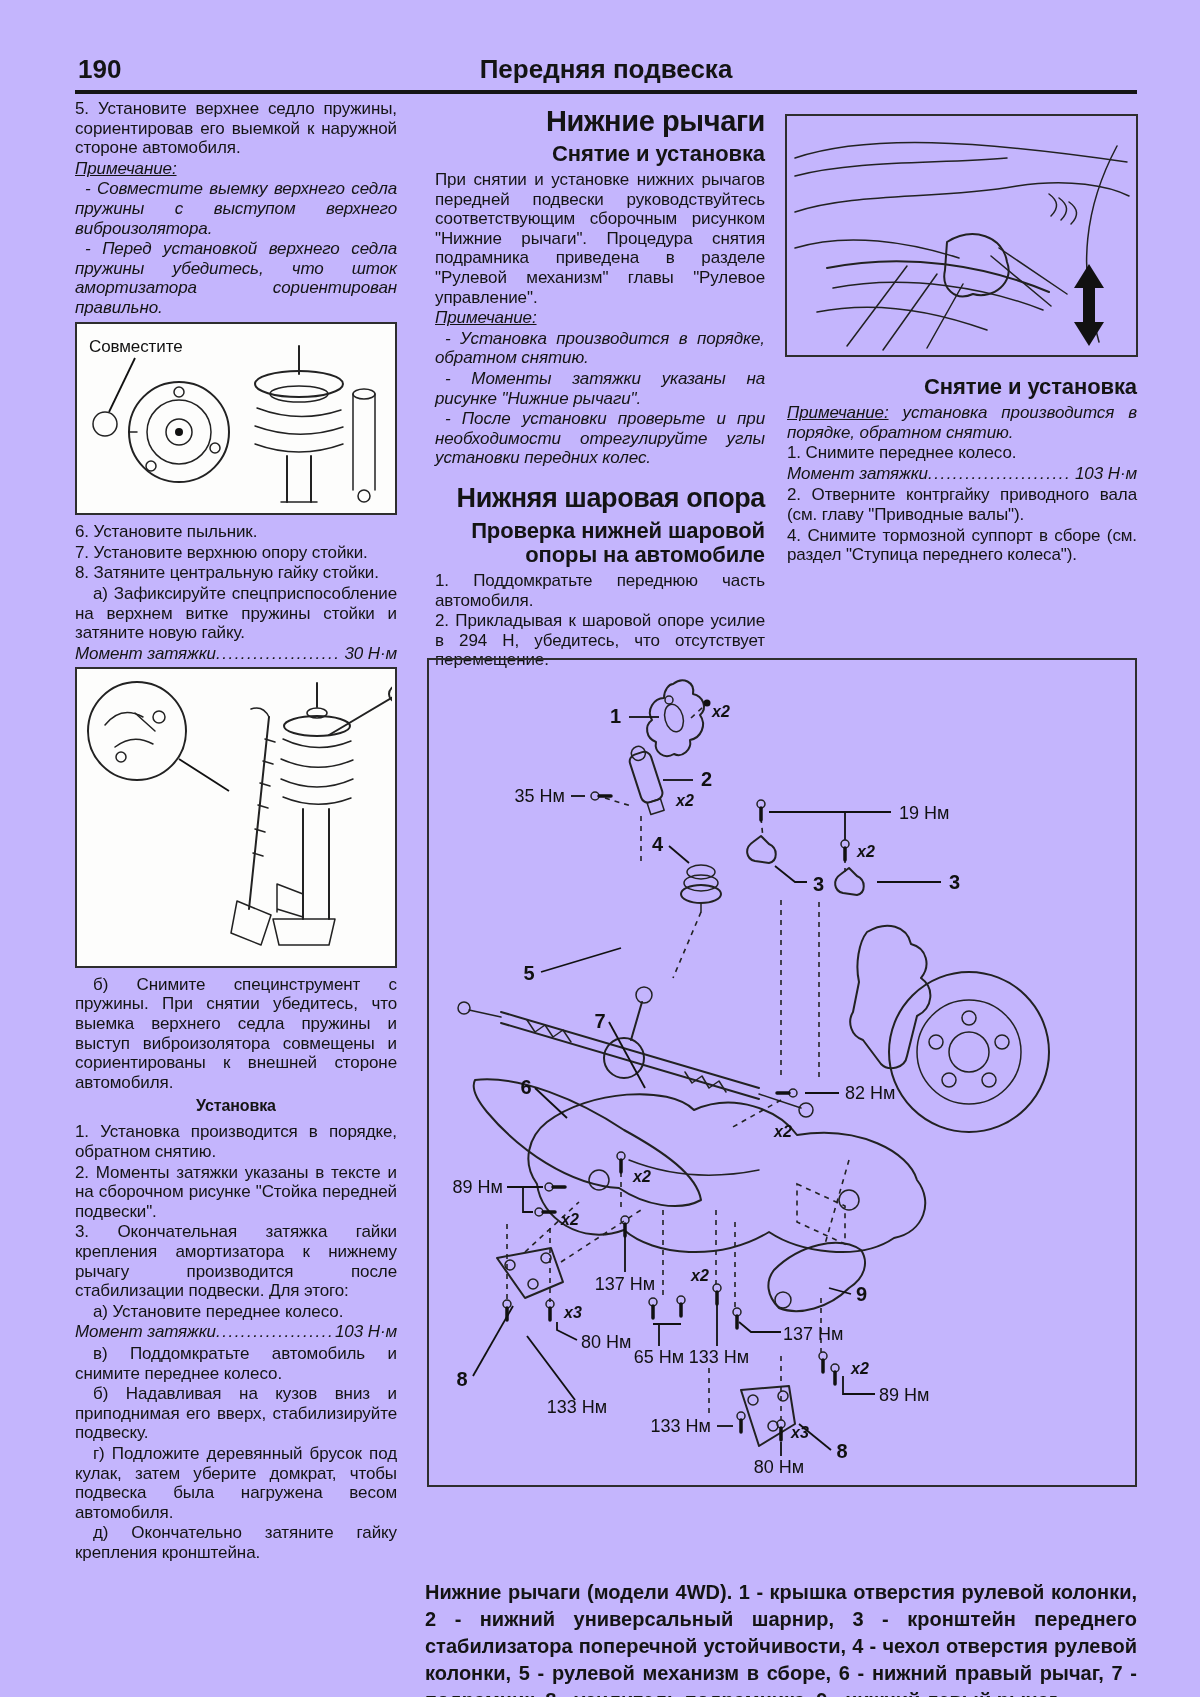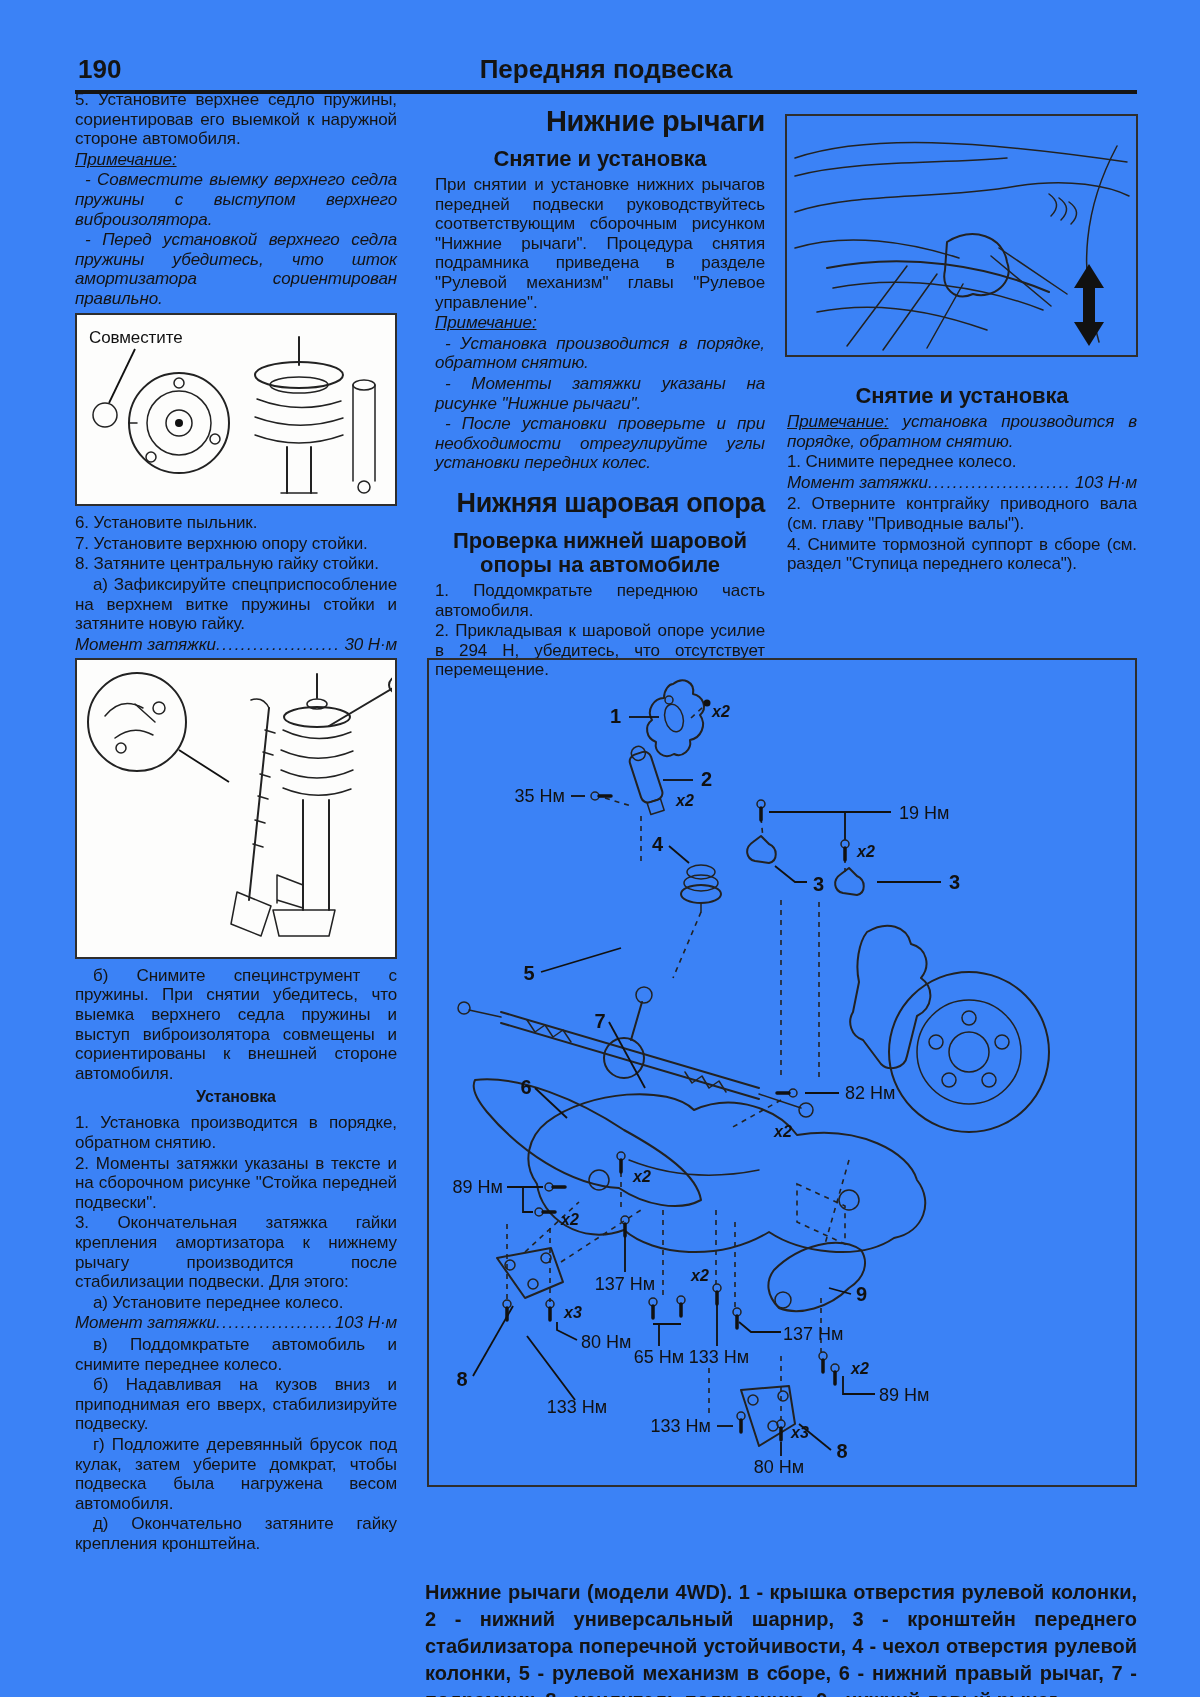--- a/index.html
+++ b/index.html
@@ -1,33 +1,33 @@
 <!DOCTYPE html>
 <html><head>
 <meta charset="utf-8">
 <style>
   html,body{margin:0;padding:0;background:#e8e8e6;}
-  .page{position:relative;width:1200px;height:1697px;background:#3b82f6;color:#141414;
+  .page{position:relative;width:1200px;height:1697px;background:#c4b5fd;color:#141414;
         font-family:"Liberation Sans",sans-serif;overflow:hidden;}
   .pagenum{position:absolute;left:78px;top:54px;font-size:26px;font-weight:bold;}
   .ptitle{position:absolute;left:75px;top:54px;width:1062px;text-align:center;font-size:26px;font-weight:bold;}
   .rule{position:absolute;left:75px;top:90px;width:1062px;height:4px;background:#151515;}
   .col{position:absolute;font-size:17px;line-height:19.6px;text-align:justify;letter-spacing:-0.1px;}
-  .col-left{left:75px;top:90px;width:322px;}
+  .col-left{left:75px;top:99px;width:322px;}
   .col-mid{left:435px;top:106px;width:330px;}
   .col-right{left:787px;top:374px;width:350px;}
   .col p{margin:0 0 1px 0;}
   .ind{text-indent:18px;}
   .nind{text-indent:10px;}
   .italic{font-style:italic;}
   .note-lb{font-style:italic;text-decoration:underline;}
   .h-sec{font-size:16px;font-weight:bold;margin:0 0 3px 0;line-height:26px;text-align:center;}
   .h1{font-size:29px;font-weight:bold;line-height:31px;margin:0 0 5px 0;text-align:right;letter-spacing:-0.4px;}
   .h1b{margin-top:15px;font-size:27px;}
-  .h2{font-size:22px;font-weight:bold;line-height:24px;margin:10px 0 4px 0;text-align:center;}
+  .h2{font-size:22px;font-weight:bold;line-height:24px;margin:1px 0 4px 0;text-align:right;}
   .torque{display:flex;font-style:italic;margin:1px 0 2px 0;}
   .torque .dots{flex:1;overflow:hidden;white-space:nowrap;letter-spacing:1.5px;}
   .torque .tv{white-space:nowrap;padding-left:4px;}
   .figbox{border:2.5px solid #2e2e2e;margin:4px 0 7px 0;background:#fdfdfc;}
   .rfig{position:absolute;left:785px;top:114px;width:353px;height:243px;border:2.5px solid #2e2e2e;box-sizing:border-box;}
   .dbox{position:absolute;left:427px;top:658px;width:710px;height:829px;border:2px solid #2e2e2e;box-sizing:border-box;}
   .caption{position:absolute;left:425px;top:1579px;width:712px;font-size:20px;line-height:27px;
            font-weight:bold;text-align:justify;margin:0;}
   
   .ln{fill:none;stroke:#222;stroke-width:2;stroke-linecap:round;stroke-linejoin:round;}

